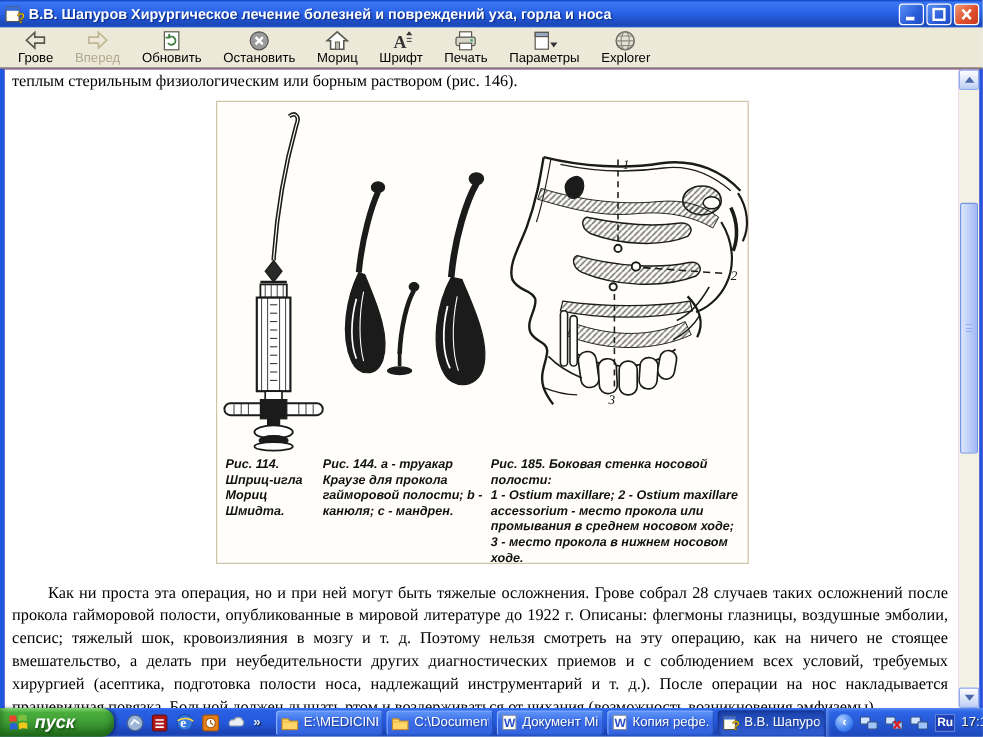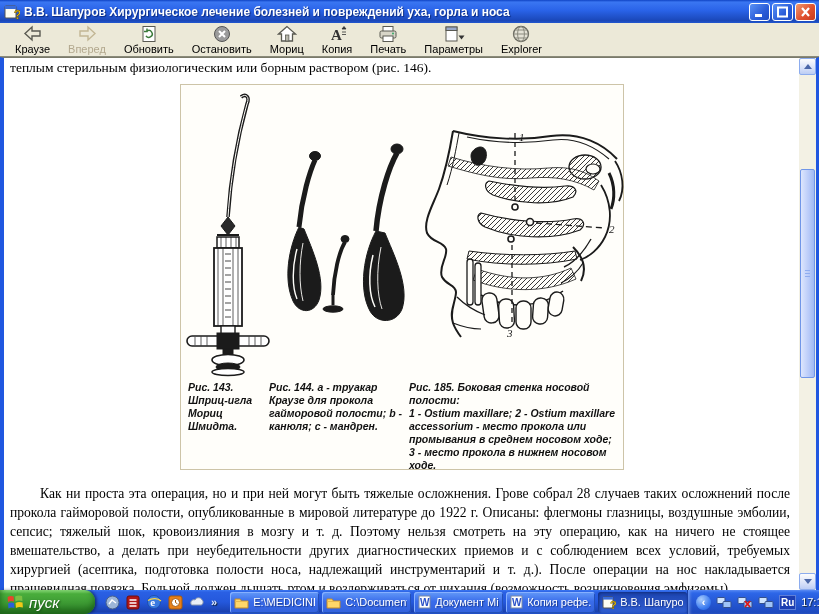--- a/index.html
+++ b/index.html
@@ -63,21 +63,21 @@
     background:repeating-linear-gradient(180deg,#8fadf0 0 1px,transparent 1px 3px);}
 
   
   .taskbar{position:absolute;top:590px;left:0;right:0;height:24px;
     background:linear-gradient(180deg,#3a77f2 0%,#2a60e4 9%,#2458dc 50%,#1a41b0 90%,#2353cc 100%);
     display:flex;align-items:center;}
   .start-btn{height:24px;width:95px;flex:0 0 auto;display:flex;align-items:center;gap:5px;padding-left:7px;
     box-sizing:border-box;border-radius:0 11px 11px 0;
     background:linear-gradient(180deg,#8fe07e 0%,#4aae3c 16%,#3d9a34 55%,#2c7e25 100%);
     box-shadow:inset 0 -4px 7px #1d6419, 2px 0 3px rgba(0,0,20,.45);
-    color:#fff;font-weight:normal;font-style:italic;font-size:15px;text-shadow:1px 1px 2px #174f13;}
+    color:#fff;font-weight:bold;font-style:italic;font-size:15px;text-shadow:1px 1px 2px #174f13;}
   .quicklaunch{display:flex;align-items:center;gap:5px;padding:0 5px 0 9px;flex:0 0 auto;}
   .ql-icon{width:16px;height:16px;display:grid;place-items:center;}
   .chevron{color:#dce8ff;font-size:11px;font-weight:bold;padding:0 2px;text-shadow:1px 1px 1px #123;}
   .task-buttons{display:flex;gap:3px;margin-left:6px;flex:0 0 auto;}
   .task-btn{width:89px;height:21px;border-radius:3px;box-sizing:border-box;display:flex;align-items:center;
     gap:4px;padding:0 4px;color:#fff;font-size:11px;
     background:linear-gradient(180deg,#639af8,#3a6cea 45%,#3261dc);
     box-shadow:inset 1px 1px 0 #86b0ff, inset -1px -1px 0 #2350b8;}
   .task-btn .tb-label{white-space:nowrap;overflow:hidden;flex:1;text-shadow:1px 1px 1px #1b3a90;}
   .task-btn.active{background:linear-gradient(180deg,#1c44b0,#2a56c8 70%,#2f5ed2);
@@ -119,21 +119,21 @@
   </div>
 </div>
 
 <div class="toolbar">
   <div class="tbtn">
     <span class="ticon">
       <svg width="20" height="18" viewBox="0 0 20 18">
           <path d="M17,6 v5 h-8 v4 l-7,-6.5 7,-6.5 v4 z" fill="#ece9d8" stroke="#5a5a52" stroke-width="1.4"></path>
         </svg>
     </span>
-    <span class="tlabel">Краузе</span>
+    <span class="tlabel">Грове</span>
   </div>
   <div class="tbtn disabled">
     <span class="ticon">
       <svg width="20" height="18" viewBox="0 0 20 18">
           <path d="M3,6 v5 h8 v4 l7,-6.5 -7,-6.5 v4 z" fill="#ece9d8" stroke="#c2b694" stroke-width="1.4"></path>
         </svg>
     </span>
     <span class="tlabel">Вперед</span>
   </div>
   <div class="tbtn">
@@ -164,21 +164,21 @@
     </span>
     <span class="tlabel">Мориц</span>
   </div>
   <div class="tbtn">
     <span class="ticon">
       <svg width="20" height="18" viewBox="0 0 20 18">
           <text x="4" y="15" font-size="15" font-weight="bold" fill="#333" font-family="Liberation Serif,serif">A</text>
           <path d="M15,4 l2,-2.5 2,2.5 z M15,7 h4 M15,9.5 h4" fill="#333" stroke="#333" stroke-width="0.8"></path>
         </svg>
     </span>
-    <span class="tlabel">Копия</span>
+    <span class="tlabel">Шрифт</span>
   </div>
   <div class="tbtn">
     <span class="ticon">
       <svg width="22" height="18" viewBox="0 0 22 18">
           <rect x="6" y="1.5" width="10" height="5" fill="#fff" stroke="#5a5a52"></rect>
           <rect x="3" y="6" width="16" height="7" rx="1.5" fill="#d7d5c8" stroke="#5a5a52"></rect>
           <rect x="6" y="11" width="10" height="5.5" fill="#fff" stroke="#5a5a52"></rect>
           <circle cx="16" cy="8.5" r="1" fill="#3a6"></circle>
         </svg>
     </span>
@@ -297,21 +297,21 @@
           <path d="M113,96 L182,101" stroke-width="1.3" stroke-dasharray="6,4"></path>
           <circle cx="88" cy="112" r="3" fill="#fffefa" stroke-width="1.6"></circle>
           <path d="M89,118 V198" stroke-width="1.3" stroke-dasharray="5,4"></path>
           <text x="96" y="14" font-size="11" font-style="italic" fill="#1b1b1b" stroke="none" font-family="Liberation Serif,serif">1</text>
           <text x="186" y="106" font-size="11" font-style="italic" fill="#1b1b1b" stroke="none" font-family="Liberation Serif,serif">2</text>
           <text x="84" y="210" font-size="11" font-style="italic" fill="#1b1b1b" stroke="none" font-family="Liberation Serif,serif">3</text>
         </g>
       </svg>
 
       <div class="captions">
-        <div class="cap cap1">Рис. 143. Шприц-игла Мориц Шмидта.</div>
+        <div class="cap cap1">Рис. 114. Шприц-игла Мориц Шмидта.</div>
         <div class="cap cap2">Рис. 144. а - труакар Краузе для прокола гайморовой полости; b - канюля; с - мандрен.</div>
         <div class="cap cap3">
           <span class="cap-title">Рис. 185. Боковая стенка носовой полости:</span>
           <span class="cap-body">1 - Ostium maxillare; 2 - Ostium maxillare accessorium - место прокола или промывания в среднем носовом ходе; 3 - место прокола в нижнем носовом ходе.</span>
         </div>
       </div>
     </div>
 
     <div class="paragraph">Как ни проста эта операция, но и при ней могут быть тяжелые осложнения. Грове собрал 28 случаев таких осложнений после прокола гайморовой полости, опубликованные в мировой литературе до 1922 г. Описаны: флегмоны глазницы, воздушные эмболии, сепсис; тяжелый шок, кровоизлияния в мозгу и т. д. Поэтому нельзя смотреть на эту операцию, как на ничего не стоящее вмешательство, а делать при неубедительности других диагностических приемов и с соблюдением всех условий, требуемых хирургией (асептика, подготовка полости носа, надлежащий инструментарий и т. д.). После операции на нос накладывается пращевидная повязка. Больной должен дышать ртом и воздерживаться от чихания (возможность возникновения эмфиземы).</div>
   </div>

